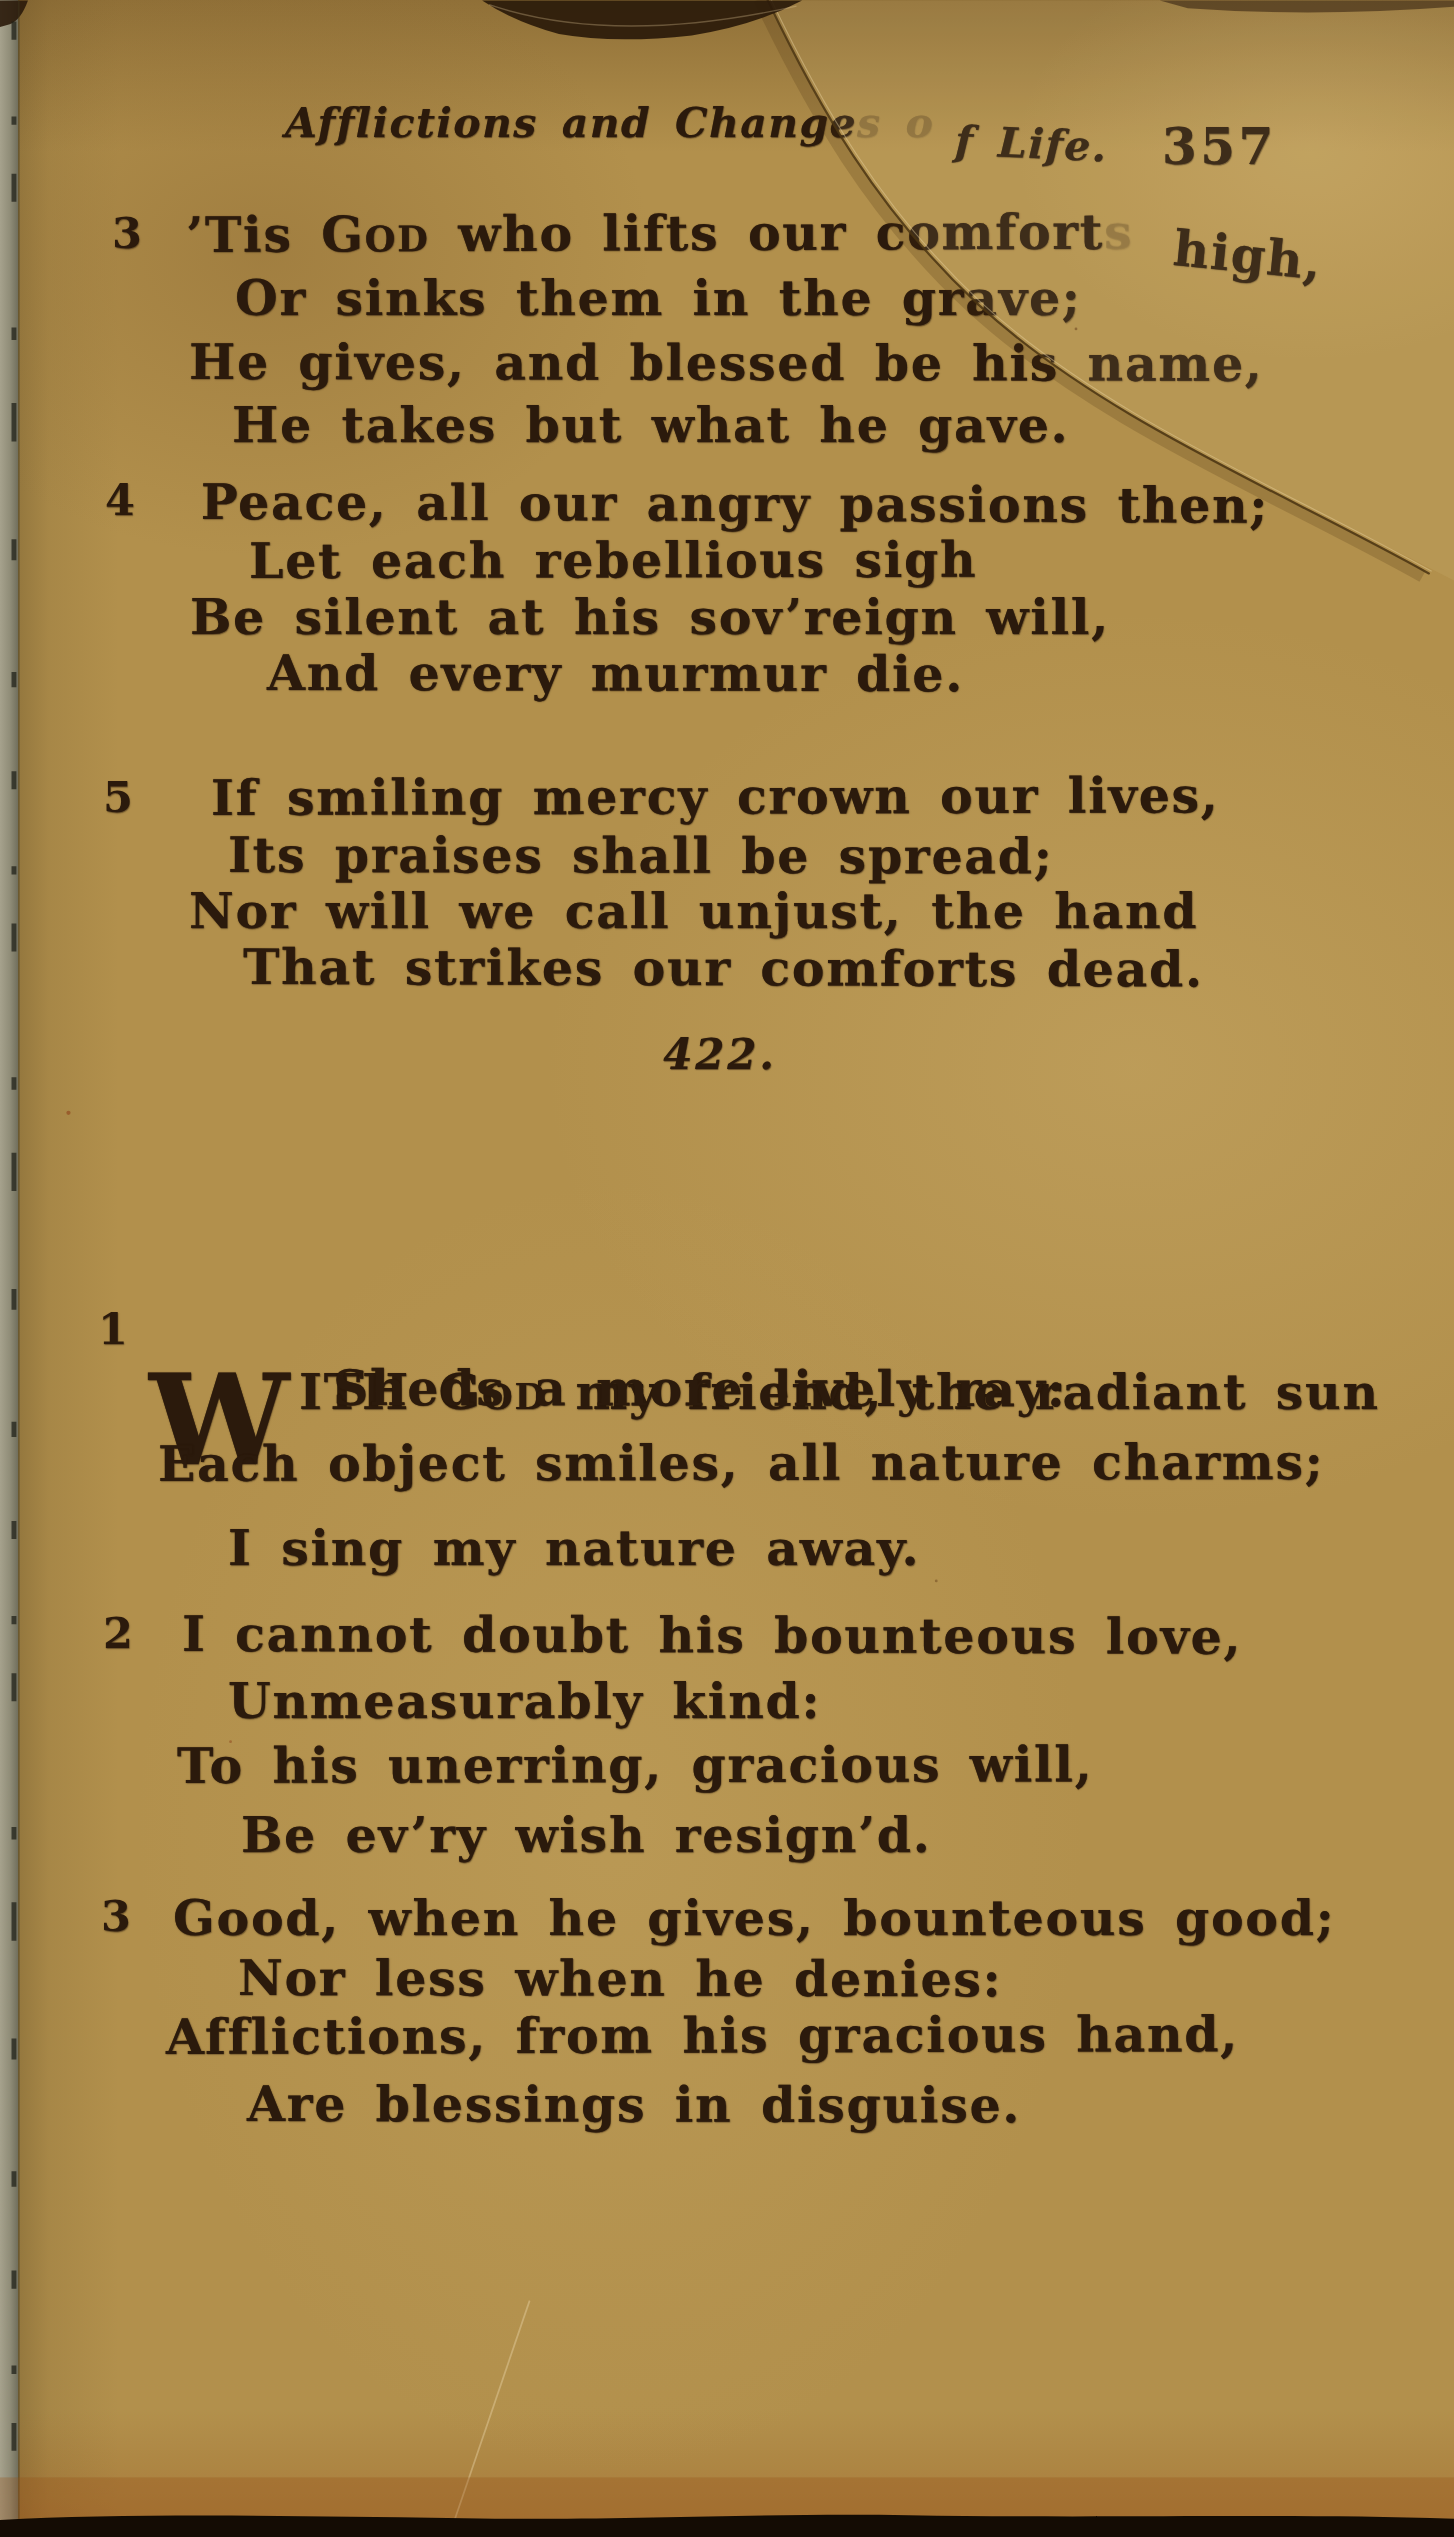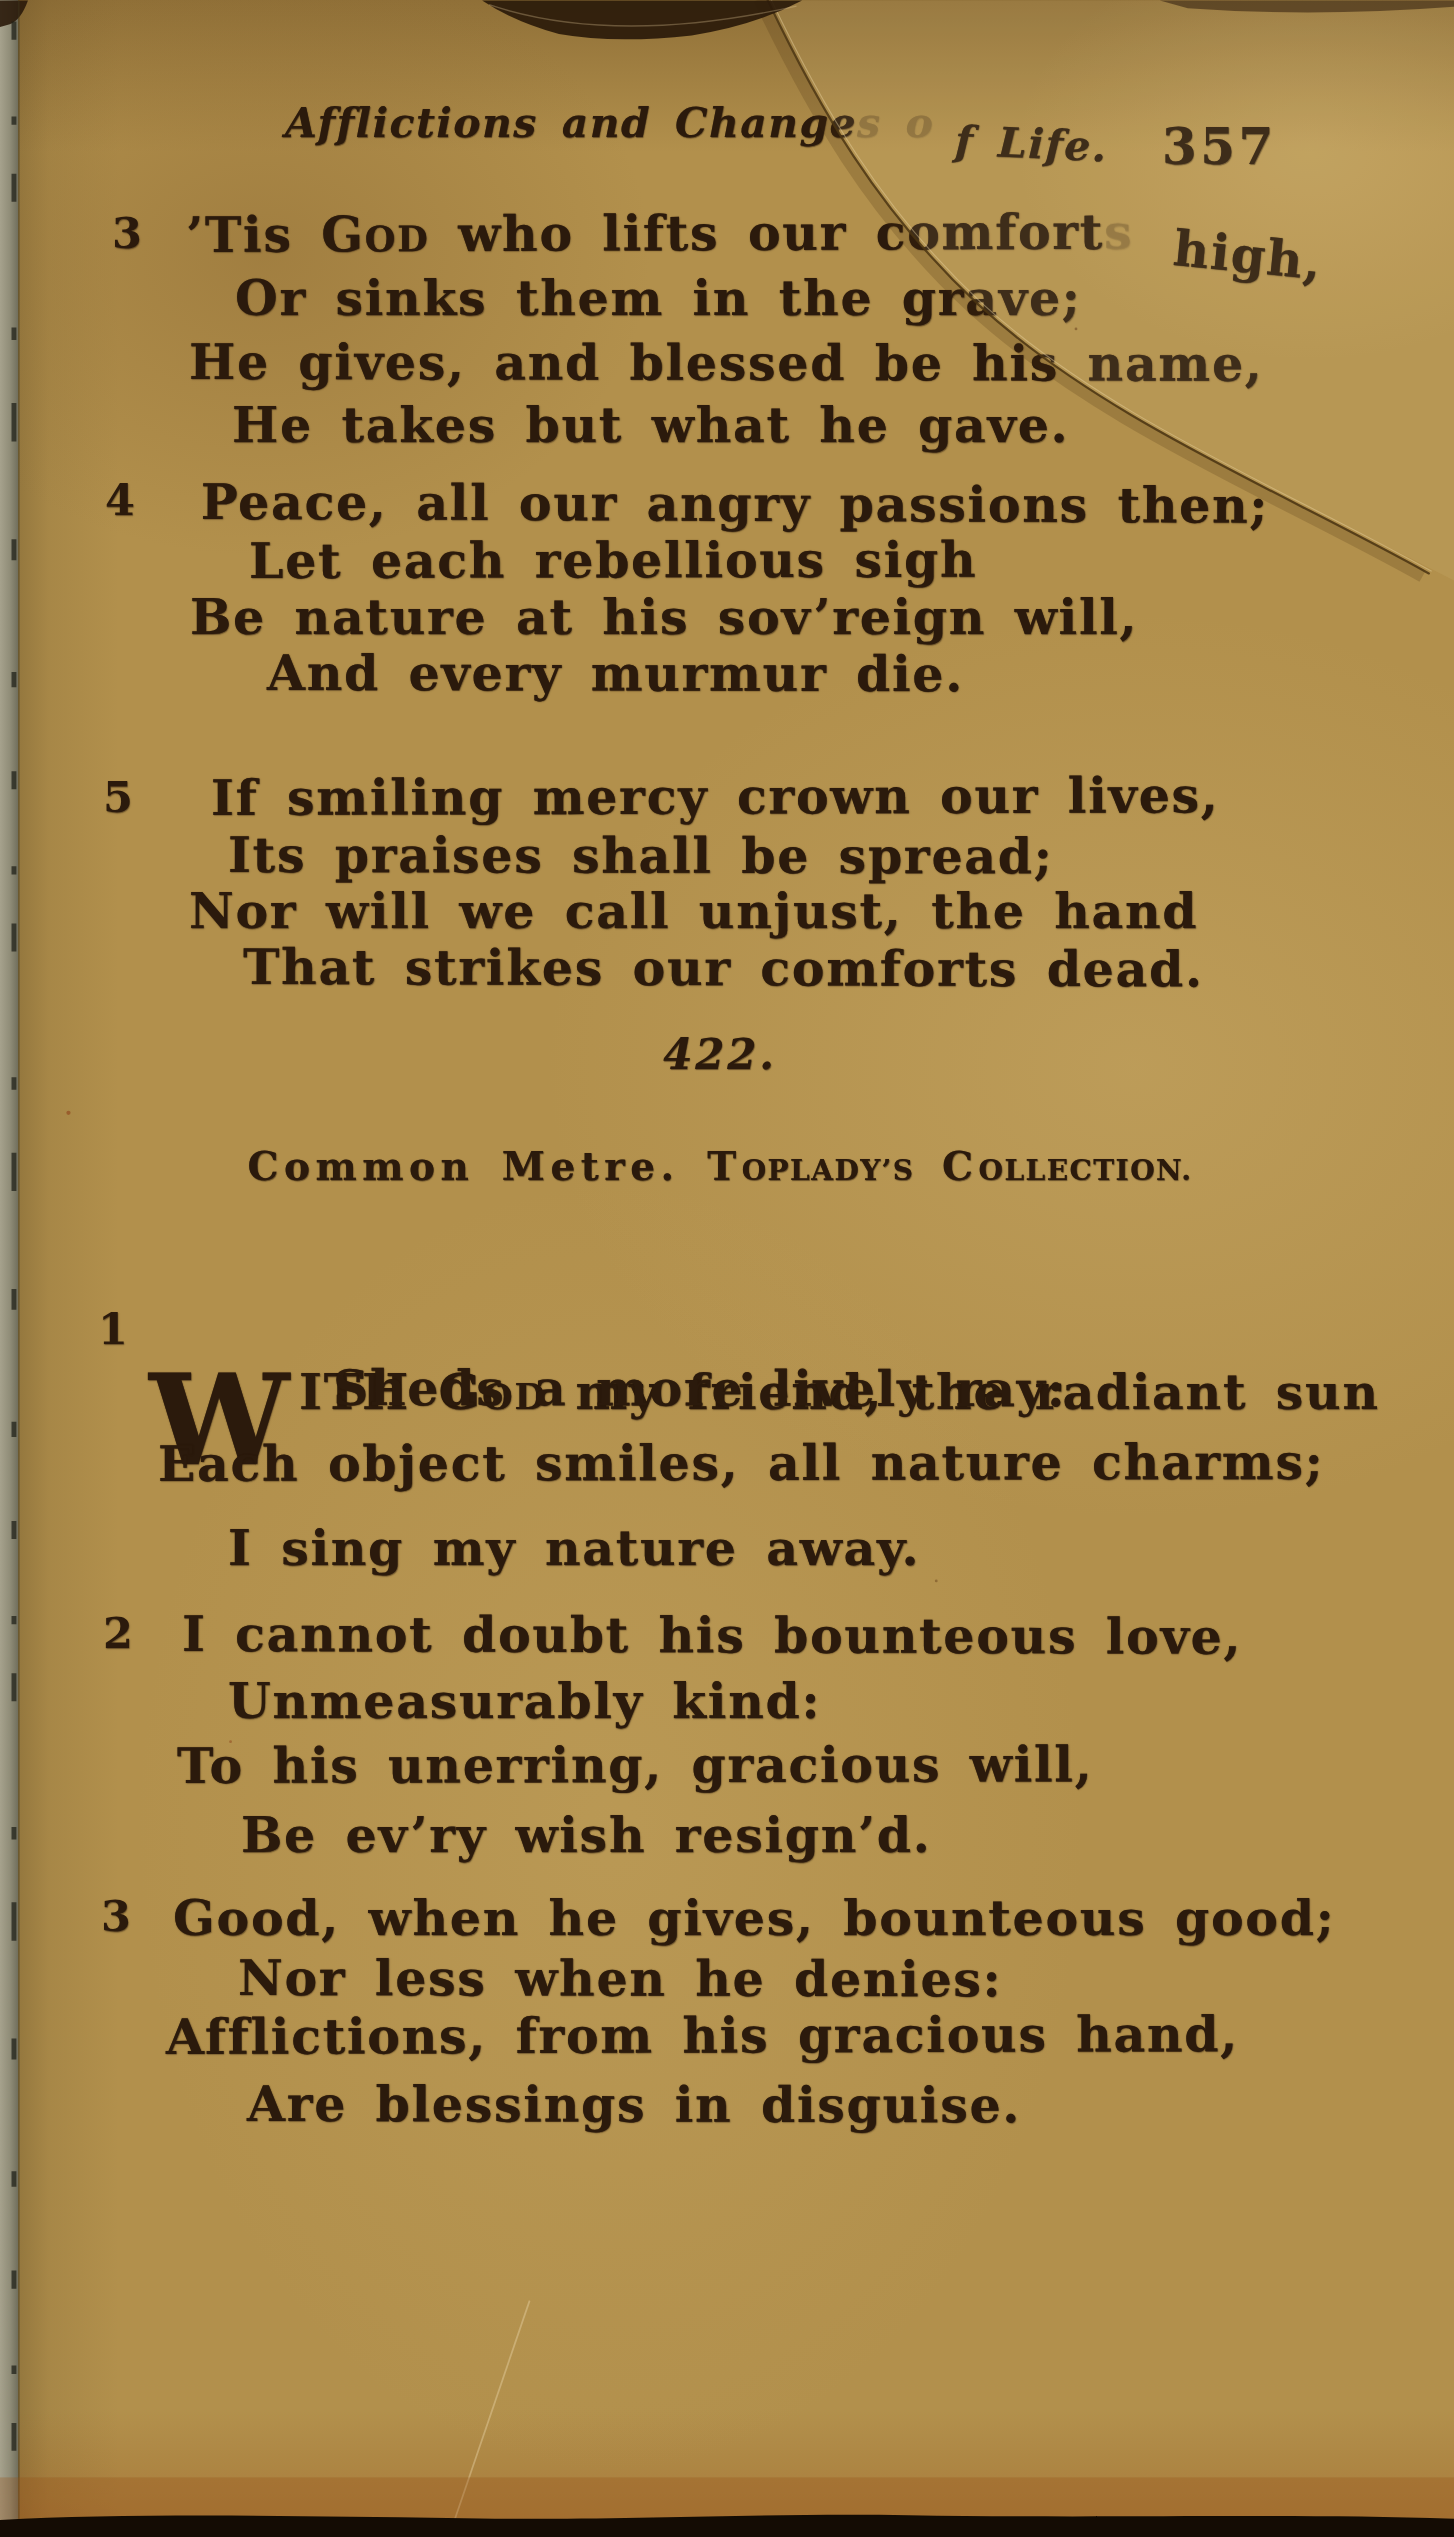--- a/index.html
+++ b/index.html
@@ -67,32 +67,31 @@
 
   <div id="verses-continued">
       <div class="verse-num" style="left: 112px; top: 212px;">3</div>
       <div class="verse-line" style="left: 186px; top: 211px; transform: rotate(-0.2deg);"><span class="seg-n">’Tis G</span><span class="seg-sm">OD</span><span class="seg-n"> who lifts our comfort</span><span class="seg-fade">s </span><span class="seg-drop">high,</span></div>
       <div class="verse-line" style="left: 235px; top: 274px;"><span class="seg-n">Or sinks them in the grave;</span></div>
       <div class="verse-line" style="left: 189px; top: 338px; transform: rotate(0.1deg);"><span class="seg-n">He gives, and blessed be his name,</span></div>
       <div class="verse-line" style="left: 232px; top: 401px;"><span class="seg-n">He takes but what he gave.</span></div>
       <div class="verse-num" style="left: 105px; top: 479px;">4</div>
       <div class="verse-line" style="left: 201px; top: 478px; transform: rotate(0.2deg);"><span class="seg-n">Peace, all our angry passions then;</span></div>
       <div class="verse-line" style="left: 249px; top: 537px; transform: rotate(-0.1deg);"><span class="seg-n">Let each rebellious sigh</span></div>
-      <div class="verse-line" style="left: 190px; top: 593px;"><span class="seg-n">Be nature at his sov’reign will,</span></div>
+      <div class="verse-line" style="left: 190px; top: 593px;"><span class="seg-n">Be silent at his sov’reign will,</span></div>
       <div class="verse-line" style="left: 267px; top: 649px; transform: rotate(0.1deg);"><span class="seg-n">And every murmur die.</span></div>
       <div class="verse-num" style="left: 103px; top: 776px;">5</div>
       <div class="verse-line" style="left: 211px; top: 774px; transform: rotate(-0.15deg);"><span class="seg-n">If smiling mercy crown our lives,</span></div>
       <div class="verse-line" style="left: 228px; top: 831px; transform: rotate(0.1deg);"><span class="seg-n">Its praises shall be spread;</span></div>
       <div class="verse-line" style="left: 189px; top: 887px;"><span class="seg-n">Nor will we call unjust, the hand</span></div>
       <div class="verse-line" style="left: 243px; top: 943px; transform: rotate(0.15deg);"><span class="seg-n">That strikes our comforts dead.</span></div>
     </div>
 
   <div class="txt hymn-number" style="top:1034px;font-style:italic;">422.</div>
 
-  <div class="txt meter-heading" style="top:1147px;"><span class="seg-n">Common Metre. T</span><span class="seg-sm">OPLADY’S</span><span class="seg-n"> C</span><span class="seg-sm">OLLECTION.</span></div>
 
 
   <div id="verses-422">
       <div class="verse-num" style="left: 98px; top: 1308px;">1</div>
       <div class="verse-line" style="left: 149px; top: 1303px;"><span class="seg-drop1">W</span><span class="seg-caps">ITH</span><span class="seg-n"> G</span><span class="seg-sm">OD</span><span class="seg-n"> my friend, the radiant sun</span></div>
       <div class="verse-line" style="left: 333px; top: 1364px; transform: rotate(0.1deg);"><span class="seg-n">Sheds a more lively ray:</span></div>
       <div class="verse-line" style="left: 158px; top: 1440px; transform: rotate(-0.1deg);"><span class="seg-n">Each object smiles, all nature charms;</span></div>
       <div class="verse-line" style="left: 228px; top: 1524px;"><span class="seg-n">I sing my nature away.</span></div>
       <div class="verse-num" style="left: 103px; top: 1612px;">2</div>
       <div class="verse-line" style="left: 182px; top: 1610px; transform: rotate(0.15deg);"><span class="seg-n">I cannot doubt his bounteous love,</span></div>

